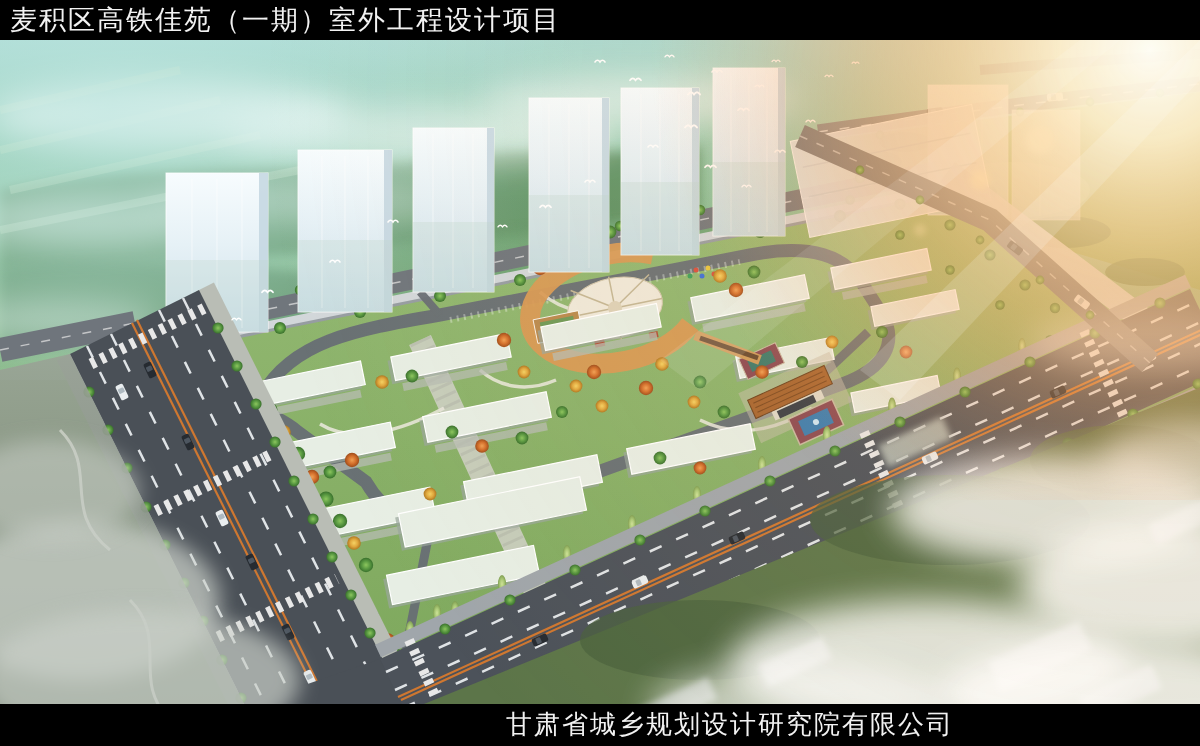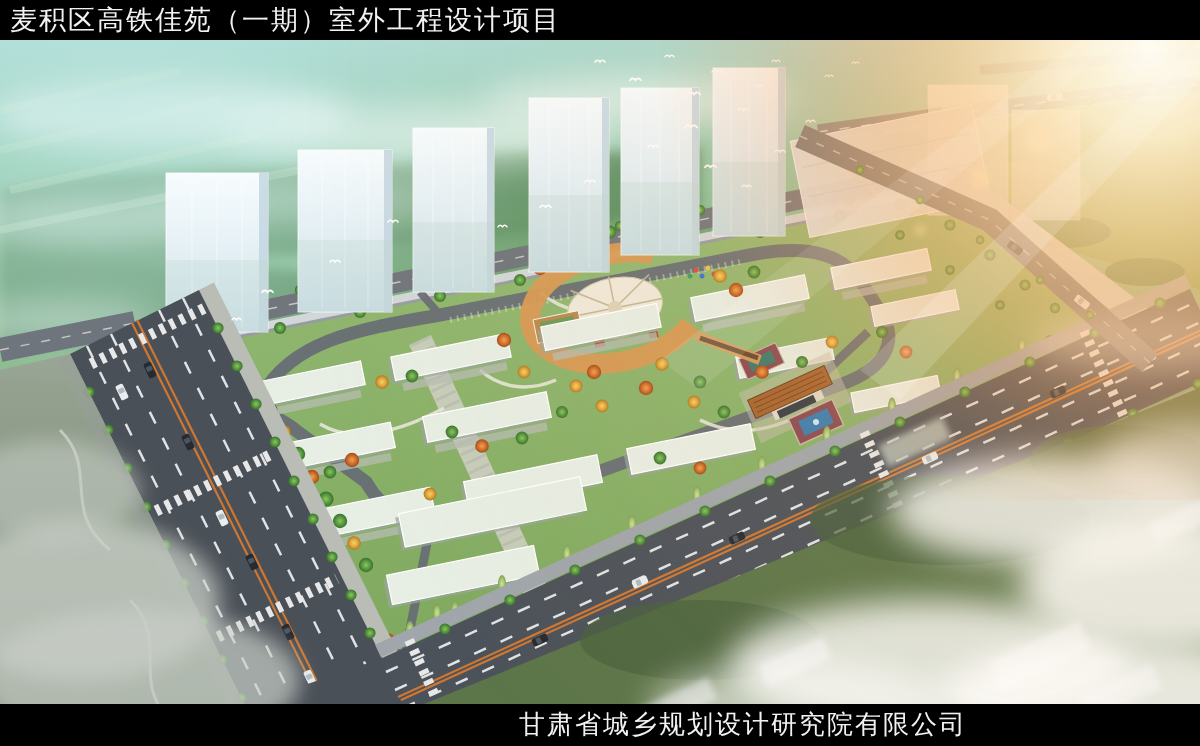--- a/index.html
+++ b/index.html
@@ -4,21 +4,21 @@
 <style>
   html,body{margin:0;padding:0;background:#111;}
   .board{position:relative;width:1200px;height:746px;background:#000;overflow:hidden;
          font-family:"Liberation Serif","DejaVu Serif",serif;}
   .title-bar{position:absolute;left:0;top:0;width:1200px;height:40px;background:#000;
              color:#f2f2f2;font-size:27px;line-height:40px;padding-left:10px;box-sizing:border-box;
              letter-spacing:2px;white-space:nowrap;}
   .render-area{position:absolute;left:0;top:40px;width:1200px;height:664px;overflow:hidden;background:#7aa863;}
   .credit-bar{position:absolute;left:0;top:704px;width:968px;height:42px;background:#000;
               color:#f2f2f2;font-size:26px;line-height:42px;text-align:right;padding-right:14px;
-              box-sizing:border-box;letter-spacing:2px;white-space:nowrap;margin-left:13px;}
+              box-sizing:border-box;letter-spacing:2px;white-space:nowrap;}
   svg{display:block;}
 </style>
 </head>
 <body>
 
 <div class="board">
   <div class="title-bar">
     <span>麦积区高铁佳苑（一期）室外工程设计项目</span>
   </div>
 

